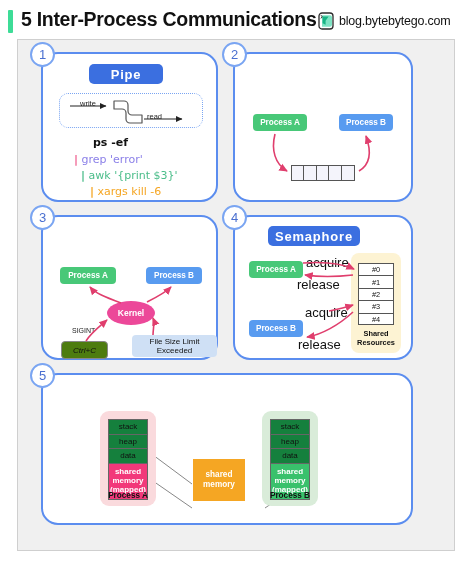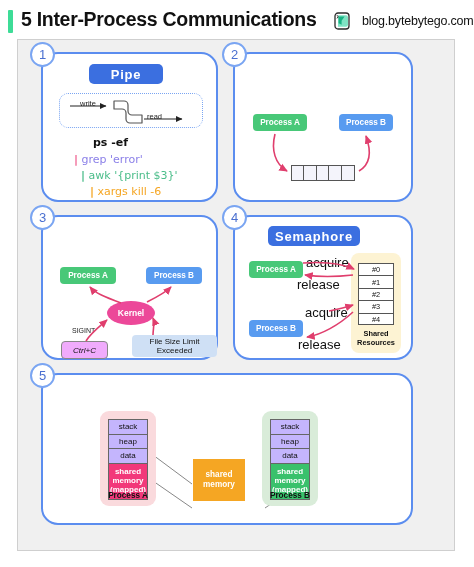--- a/index.html
+++ b/index.html
@@ -8,21 +8,21 @@
     background:#ffffff;
     font-family:"Liberation Sans", sans-serif;
     -webkit-font-smoothing:antialiased;
   }
   .page{position:relative;width:474px;height:567px;}
 
   
   .header{position:absolute;left:0;top:0;width:474px;height:40px;}
   .accent-bar{position:absolute;left:8px;top:10px;width:5px;height:23px;background:#3ddc97;border-radius:1px;}
   .title{position:absolute;left:21px;top:8px;font-size:19.5px;font-weight:bold;color:#111;letter-spacing:-0.3px;white-space:nowrap;}
-  .brand{position:absolute;left:318px;top:12px;display:flex;align-items:center;gap:12px;margin-left:16px;}
+  .brand{position:absolute;left:318px;top:12px;display:flex;align-items:center;gap:5px;}
   .brand-logo{width:16px;height:18px;position:relative;flex:0 0 auto;}
   .brand-text{font-size:12.5px;color:#111;white-space:nowrap;letter-spacing:-0.2px;}
 
   
   .canvas{position:absolute;left:17px;top:39px;width:438px;height:512px;
     background:#f0f0f0;border:1px solid #cfcfcf;box-sizing:border-box;}
 
   
   .panel{position:absolute;background:#ffffff;border:2.2px solid #5b8def;border-radius:17px;box-sizing:border-box;}
   .badge{position:absolute;width:25px;height:25px;border-radius:50%;background:#ffffff;
@@ -53,39 +53,39 @@
   .lbl{position:absolute;font-size:7.5px;color:#222;white-space:nowrap;}
 
   
   .queue{position:absolute;display:flex;border:1.2px solid #555;box-sizing:border-box;background:#f4f4fb;}
   .qcell{width:12.6px;height:14px;border-right:1.1px solid #555;box-sizing:border-box;}
   .qcell:last-child{border-right:none;}
 
   
   .kernel{position:absolute;background:#ec4899;color:#fff;font-size:8.5px;font-weight:bold;
     border-radius:50%;display:flex;align-items:center;justify-content:center;}
-  .wbox{position:absolute;background:#f0abfc;border:1.1px solid #888;border-radius:4px;
+  .wbox{position:absolute;background:#4d7c0f;border:1.1px solid #888;border-radius:4px;
     display:flex;align-items:center;justify-content:center;font-size:8px;font-style:italic;color:#111;}
   .lbluebox{position:absolute;background:#cfe0f5;border-radius:4px;color:#111;font-size:8px;
     display:flex;flex-direction:column;align-items:center;justify-content:center;line-height:1.15;text-align:center;}
 
   
   .res-panel{position:absolute;background:#fdf3d3;border-radius:8px;}
   .res-list{position:absolute;border:1.1px solid #555;box-sizing:border-box;background:#fff;}
   .rcell{height:12.4px;border-bottom:1.1px solid #555;box-sizing:border-box;
     display:flex;align-items:center;justify-content:center;font-size:7.4px;color:#111;}
   .rcell:last-child{border-bottom:none;}
   .res-cap{position:absolute;font-size:7.4px;font-weight:bold;color:#111;text-align:center;line-height:1.2;width:100%;}
   .armlbl{position:absolute;font-size:13px;color:#111;white-space:nowrap;}
 
   
   .proc-card{position:absolute;border-radius:9px;box-sizing:border-box;}
   .pa{background:#fadadd;}
   .pb{background:#d9ecd9;}
-  .memtable{position:absolute;border:1.1px solid #666;box-sizing:border-box;background:#c4b5fd;}
+  .memtable{position:absolute;border:1.1px solid #666;box-sizing:border-box;background:#15803d;}
   .mrow{height:14.5px;border-bottom:1.1px solid #666;box-sizing:border-box;
     display:flex;align-items:center;justify-content:center;font-size:8px;color:#111;}
   .mshared{border-bottom:none;height:auto;padding:3px 0 4px;flex-direction:column;line-height:1.18;
     font-size:8px;font-weight:bold;color:#fff;}
   .sh-pink{background:#f2387a;}
   .sh-green{background:#39c16c;}
   .proc-cap{position:absolute;width:100%;text-align:center;font-size:8.2px;font-weight:bold;color:#111;}
   .shmem{position:absolute;background:#f5a623;color:#fff;font-size:8.2px;font-weight:bold;
     display:flex;flex-direction:column;align-items:center;justify-content:center;line-height:1.25;}
 </style>

